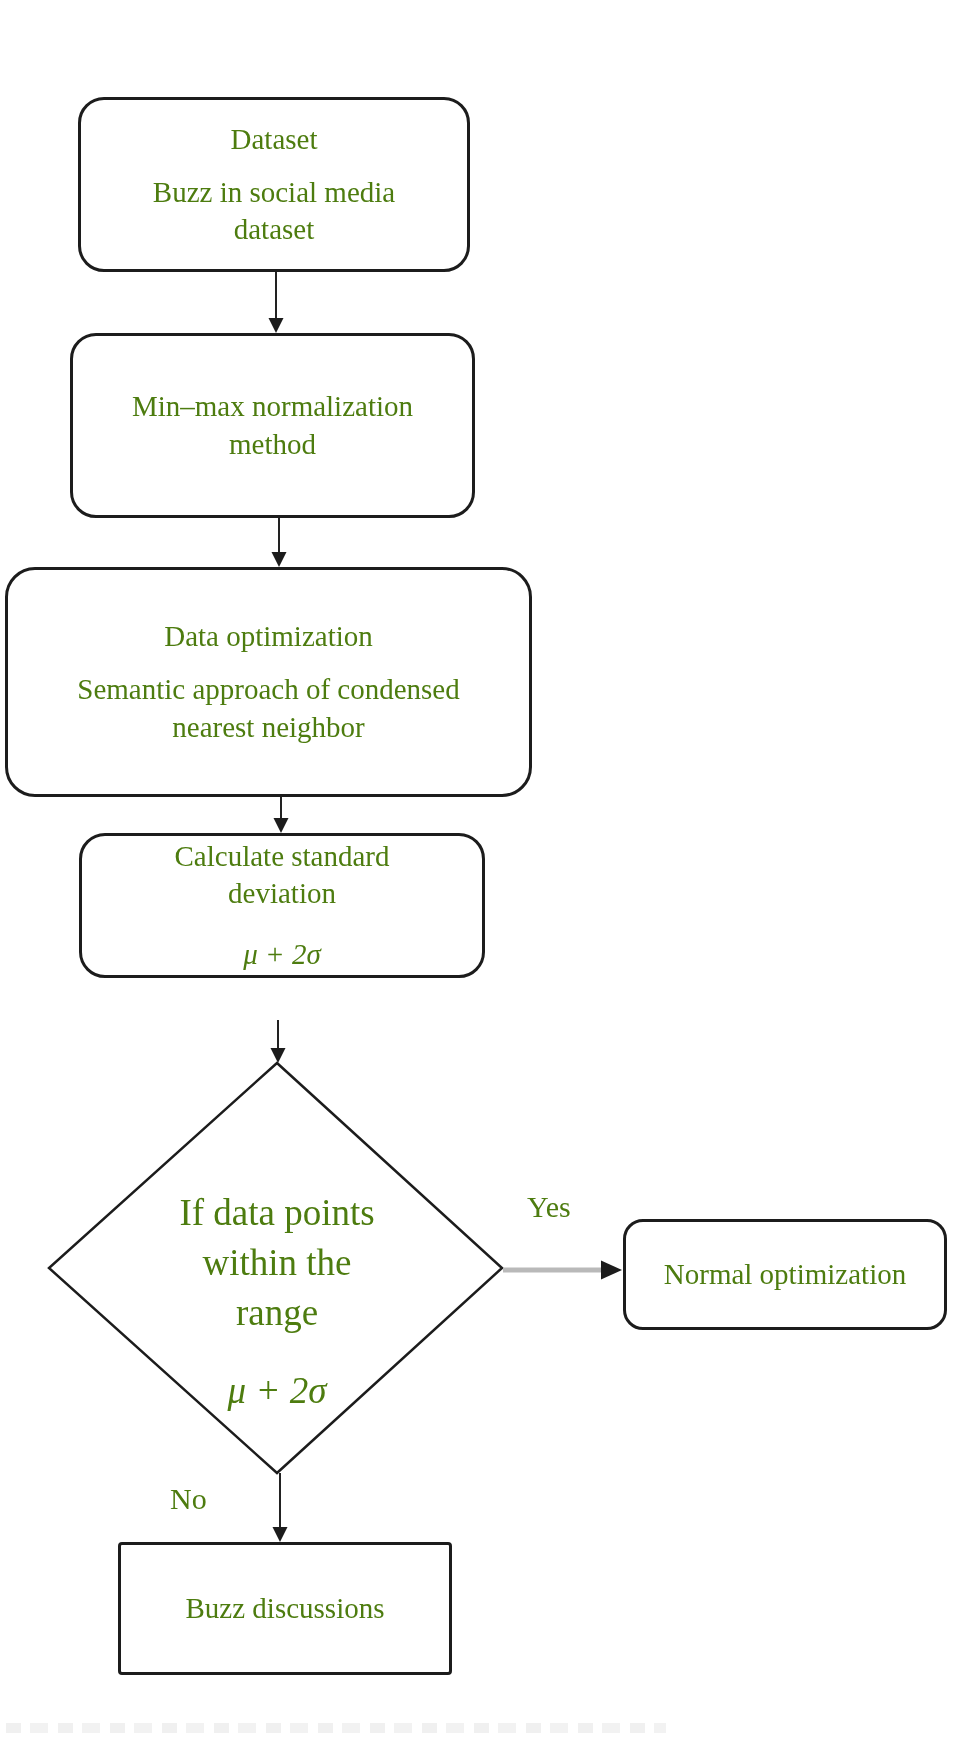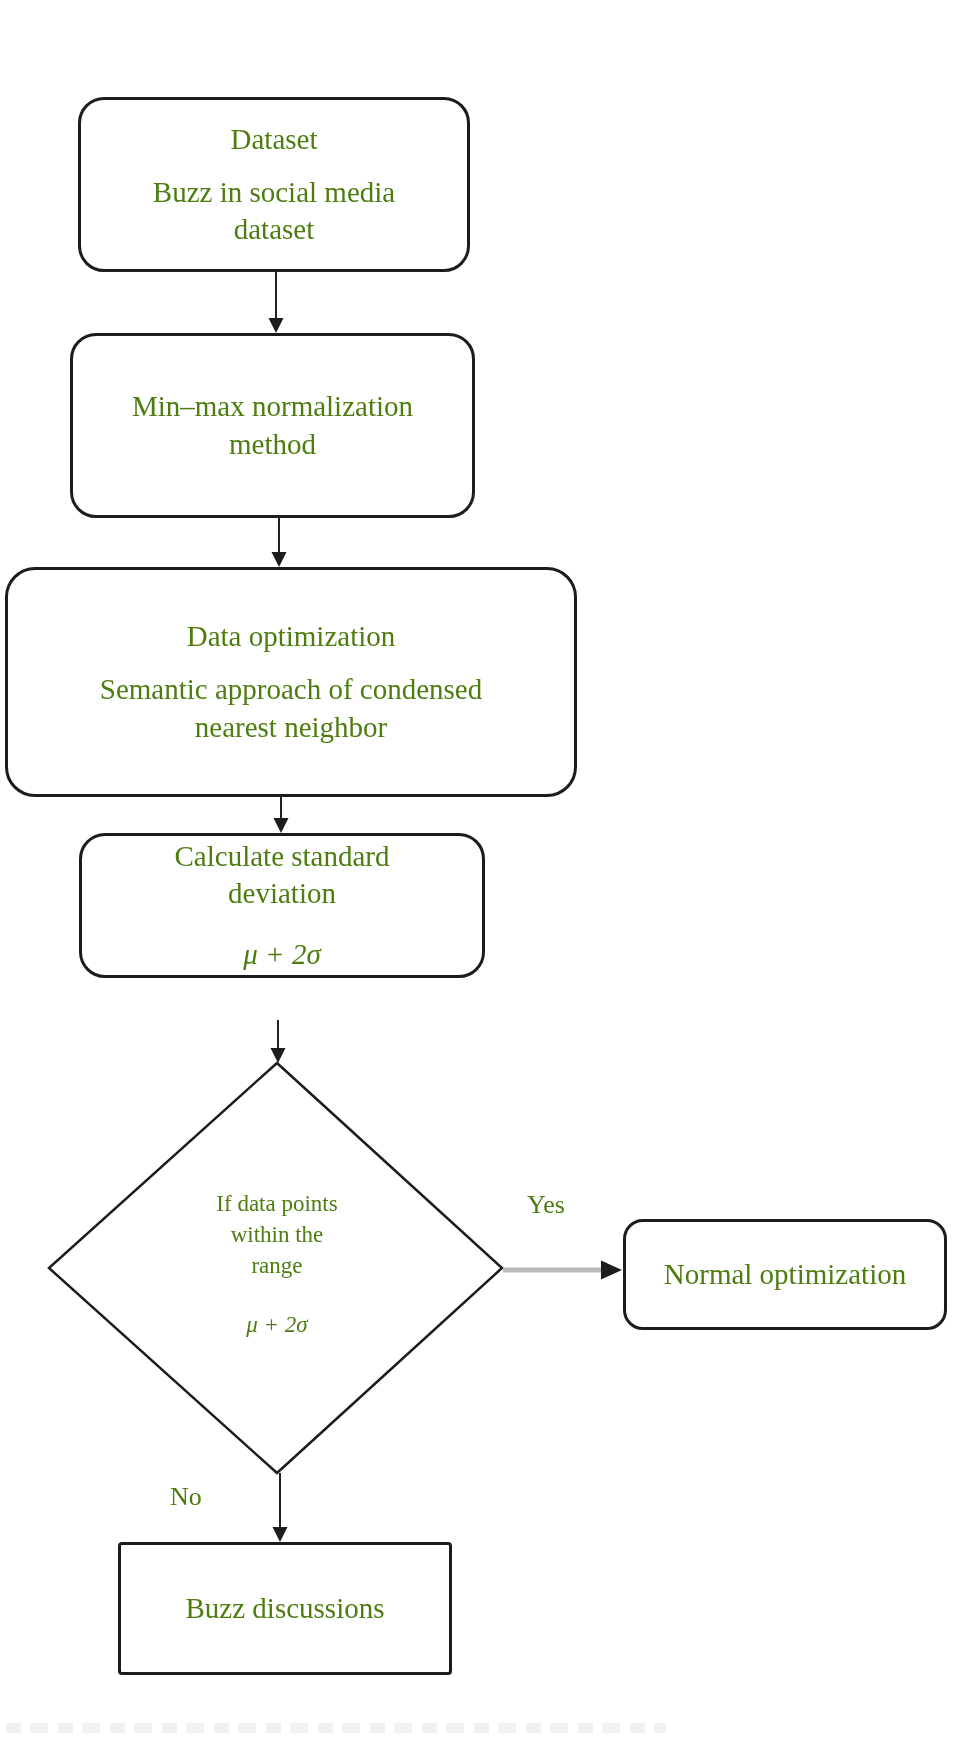--- a/index.html
+++ b/index.html
@@ -31,47 +31,47 @@
     display: flex;
     flex-direction: column;
     align-items: center;
     justify-content: center;
     text-align: center;
     font-size: 29px;
     line-height: 1.28;
   }
   .b1 { left: 78px;  top: 97px;   width: 392px; height: 175px; border-radius: 26px; }
   .b2 { left: 70px;  top: 333px;  width: 405px; height: 185px; border-radius: 26px; }
-  .b3 { left: 5px;   top: 567px;  width: 572px; height: 230px; border-radius: 30px; }
+  .b3 { left: 5px;   top: 567px;  width: 527px; height: 230px; border-radius: 30px; }
   .b4 { left: 79px;  top: 833px;  width: 406px; height: 145px; border-radius: 26px; }
   .b5 { left: 623px; top: 1219px; width: 324px; height: 111px; border-radius: 20px; }
   .b6 { left: 118px; top: 1542px; width: 334px; height: 133px; border-radius: 4px; }
   .node .title { display: block; margin: 0 0 16px 0; }
   .node .title.only { margin: 0; }
   .b1 .sub { max-width: 300px; }
   .b2 .sub { max-width: 340px; }
   .b3 .sub { max-width: 450px; }
   .b4 .title { max-width: 270px; margin-bottom: 0; }
   .formula {
     font-style: italic;
     margin-top: 24px;
   }
   .decision-text {
     position: absolute;
     left: 167px;
     top: 1188px;
     width: 220px;
     text-align: center;
-    font-size: 23px;
+    font-size: 37px;
     line-height: 1.35;
   }
   .decision-text .formula { margin-top: 28px; }
   .edge-label {
     position: absolute;
-    font-size: 26px;
+    font-size: 30px;
     line-height: 1;
   }
   .yes-label { left: 527px; top: 1192px; }
   .no-label  { left: 170px; top: 1484px; }
   .caption-remnant {
     position: absolute;
     left: 6px;
     top: 1723px;
     width: 660px;
     height: 10px;

